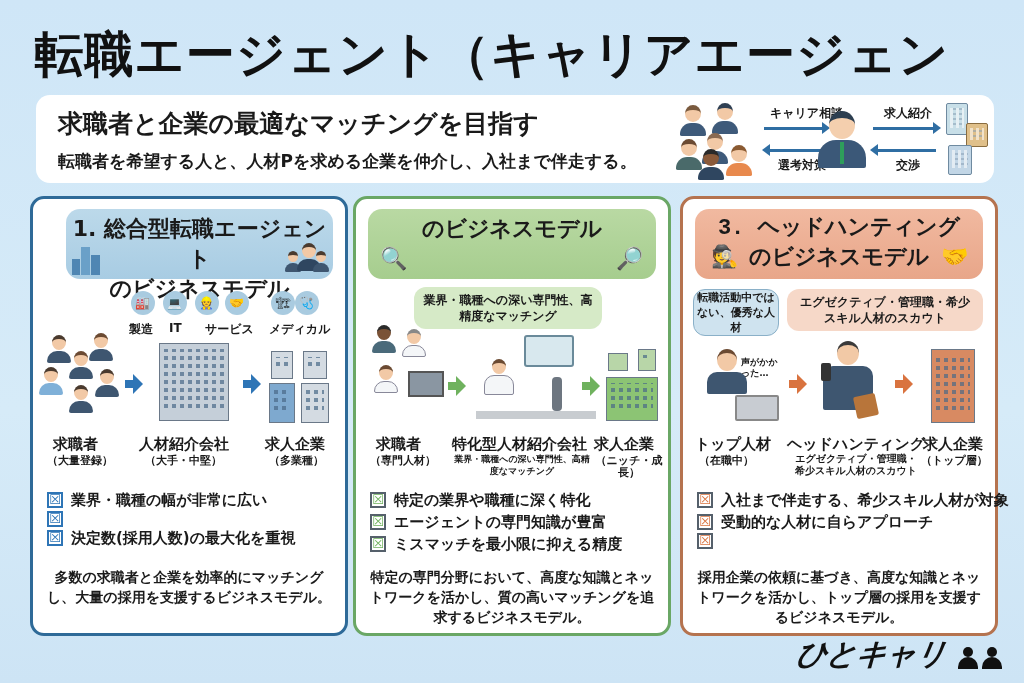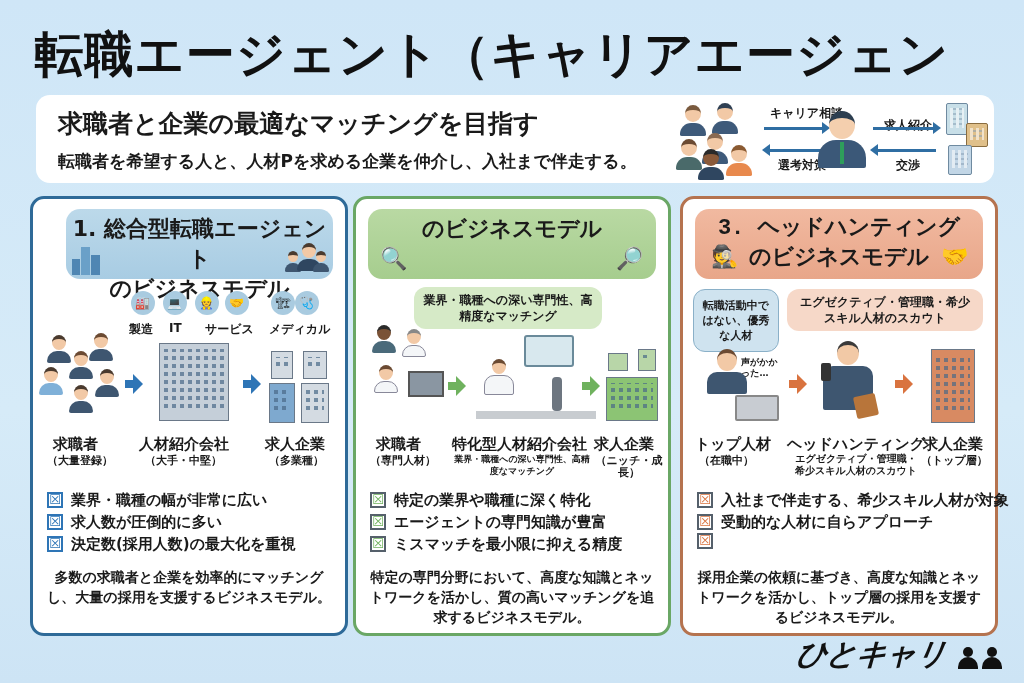--- a/index.html
+++ b/index.html
@@ -126,21 +126,21 @@
         </div>
     </div>
     <span class="flow-label" style="left:102px;top:6px;">キャリア相談</span>
     <div class="flow-arrow right" style="left:96px;top:28px;width:60px;"></div>
     <div class="flow-arrow left" style="left:100px;top:50px;width:56px;"></div>
     <span class="flow-label" style="left:110px;top:58px;">選考対策</span>
     <div class="agent">
         <div class="head"></div>
         <div class="body"></div>
       </div>
-    <span class="flow-label" style="left:216px;top:18px;">求人紹介</span>
+    <span class="flow-label" style="left:216px;top:6px;">求人紹介</span>
     <div class="flow-arrow right" style="left:205px;top:28px;width:62px;"></div>
     <div class="flow-arrow left" style="left:208px;top:50px;width:60px;"></div>
     <span class="flow-label" style="left:228px;top:58px;">交渉</span>
     <div class="bldg" style="left:278px;top:4px;width:22px;height:32px;background:#c8dfe8;border:1px solid #6f8aa0;"></div>
     <div class="bldg" style="left:298px;top:24px;width:22px;height:24px;background:#e0c08a;border:1px solid #8a6d40;"></div>
     <div class="bldg" style="left:280px;top:46px;width:24px;height:30px;background:#c2d6e6;border:1px solid #6f8aa0;"></div>
   </div>
 </div>
 
 <div class="panel p1">
@@ -218,21 +218,20 @@
   <span class="node-sub" style="left:112px;top:256px;">（大手・中堅）</span>
   <span class="node-title" style="left:232px;top:236px;">求人企業</span>
   <span class="node-sub" style="left:236px;top:256px;font-family:Liberation Mono, monospace;">（多業種）</span>
   <ul class="checklist">
     <li>
         <span class="check-box">☒</span>
         <span>業界・職種の幅が非常に広い</span>
       </li>
     <li>
         <span class="check-box">☒</span>
-        <span>求人数が圧倒的に多い</span>
       </li>
     <li>
         <span class="check-box">☒</span>
         <span>決定数(採用人数)の最大化を重視</span>
       </li>
   </ul>
   <div class="summary">多数の求職者と企業を効率的にマッチングし、大量の採用を支援するビジネスモデル。</div>
 </div>
 
 <div class="panel p2">
@@ -294,21 +293,21 @@
   <div class="summary">特定の専門分野において、高度な知識とネットワークを活かし、質の高いマッチングを追求するビジネスモデル。</div>
 </div>
 
 <div class="panel p3">
   <div class="panel-header">
     <div>3. ヘッドハンティング</div>
     <div>のビジネスモデル</div>
     <div class="hdr-icon" style="left:16px;top:38px;font-size:22px;line-height:24px;">🕵</div>
     <div class="hdr-icon" style="right:14px;top:38px;font-size:22px;line-height:24px;">🤝</div>
   </div>
-  <div class="bubble" style="left:10px;top:90px;width:86px;background:#cfe3ef;border:1px solid #8ab0c8;font-size:11px;line-height:15px;padding:8px;">転職活動中ではない、優秀な人材</div>
+  <div class="bubble" style="left:10px;top:90px;width:86px;background:#cfe3ef;border:1px solid #8ab0c8;font-size:11px;line-height:15px;padding:0;">転職活動中ではない、優秀な人材</div>
   <div class="bubble" style="left:104px;top:90px;width:196px;background:#f6d8c8;">エグゼクティブ・管理職・希少スキル人材のスカウト</div>
   <div>
     <div class="illus-person" style="left:24px;top:150px;">
         <div class="head" style="width:20px;height:22px;border-top-color:#6b4a32"></div>
         <div class="body" style="width:40px;height:22px"></div>
       </div>
     <div style="position:absolute;left:52px;top:196px;width:44px;height:26px;background:#c8ccd2;border:2px solid #888;border-radius:2px"></div>
     <div style="position:absolute;left:58px;top:158px;font-size:9px;font-weight:bold;width:40px;line-height:11px">声がかかった…</div>
   </div>
   <div class="arrow" style="left:106px;top:178px;"></div>

